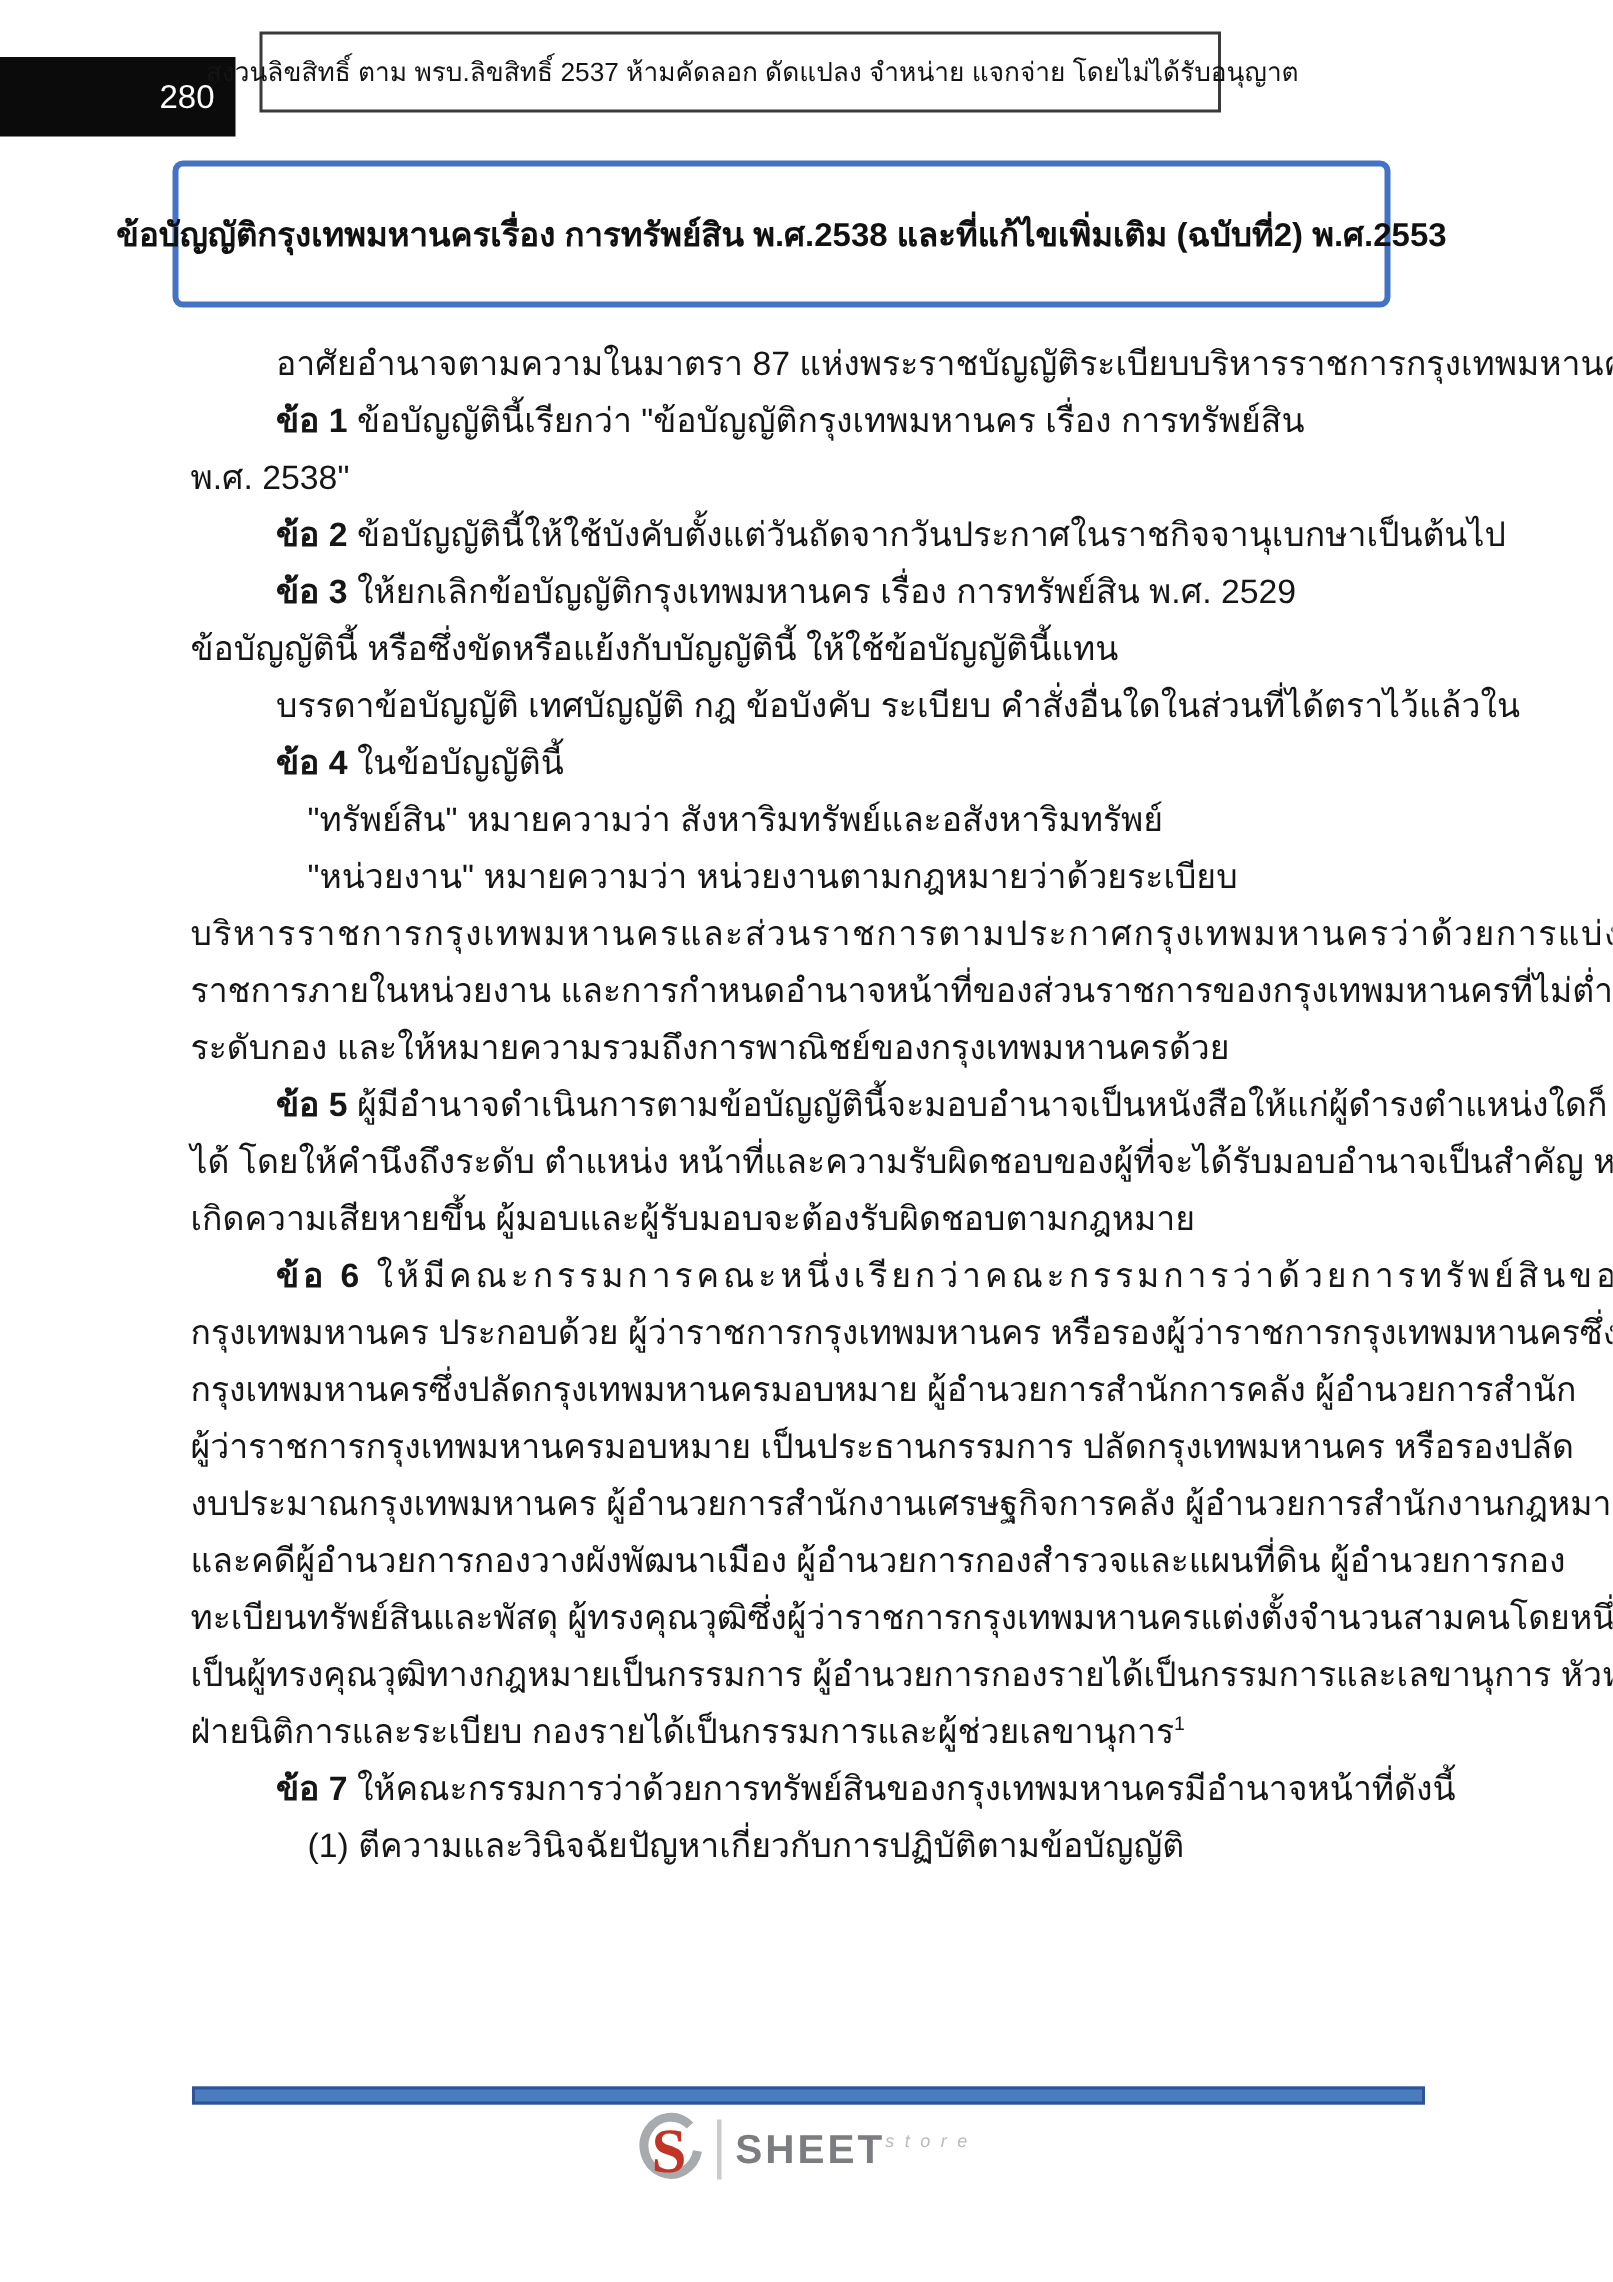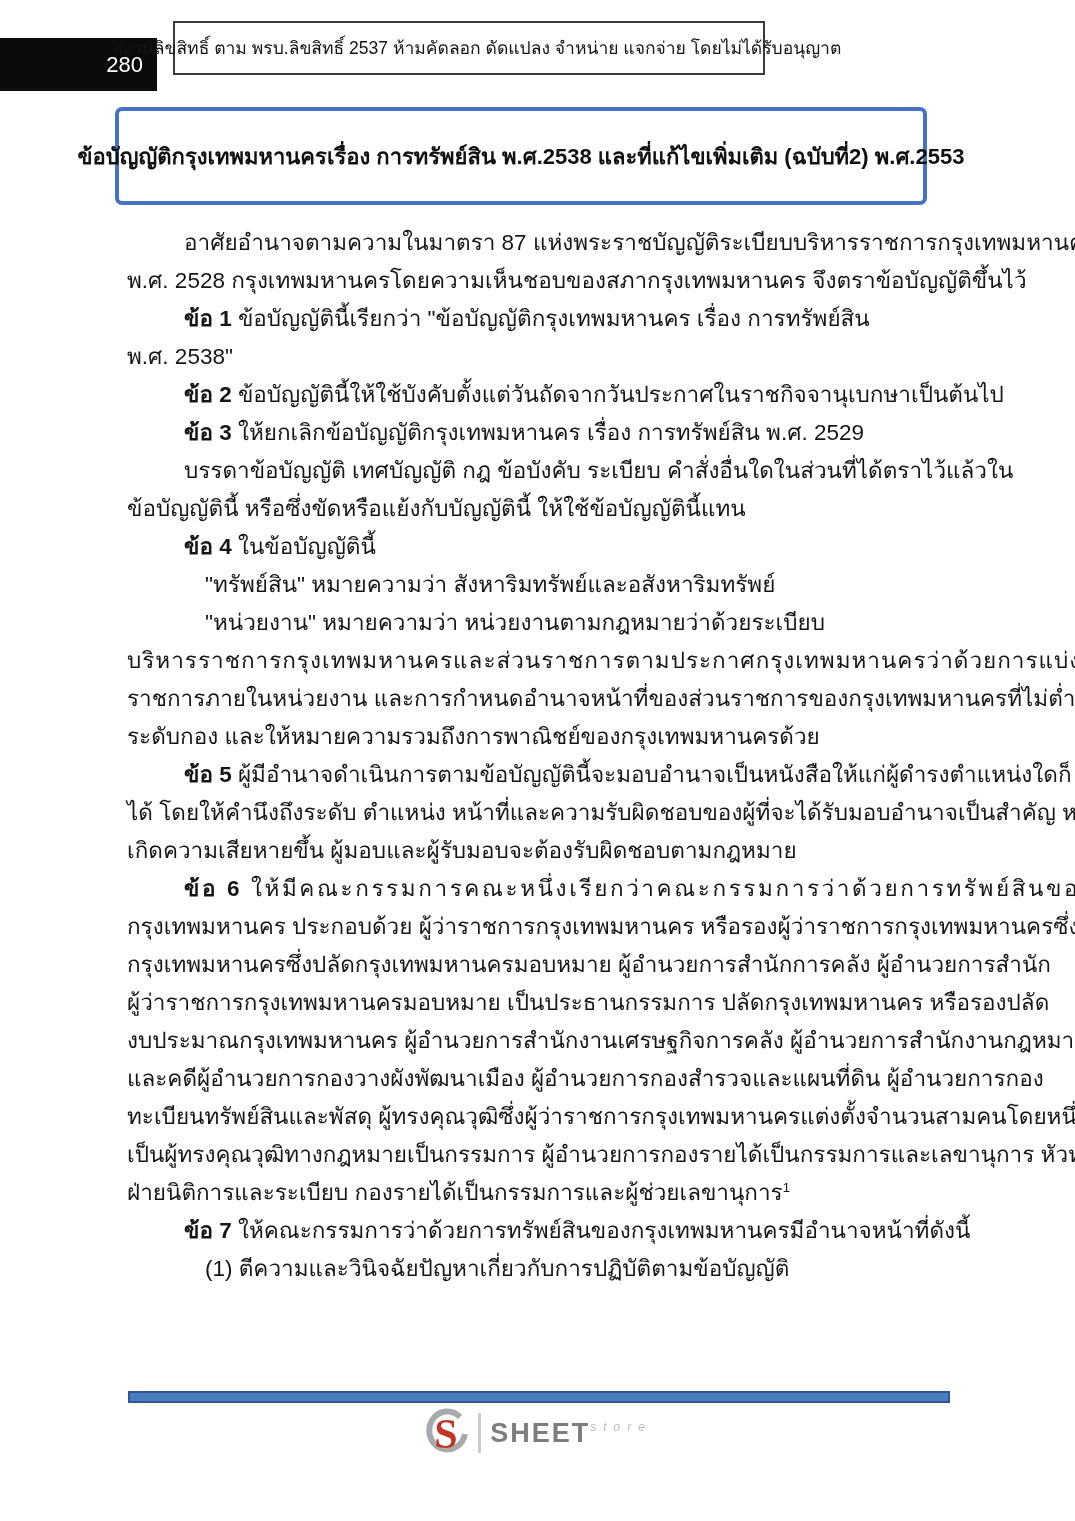--- a/index.html
+++ b/index.html
@@ -8,21 +8,21 @@
     font-family:"Liberation Sans",sans-serif;color:#1c1c1c;overflow:hidden;
   }
   
   .pagenum{
     position:absolute;left:0;top:38px;width:143px;height:53px;
     background:#0b0b0b;color:#ffffff;text-align:right;padding-right:14px;
     line-height:53px;font-size:22px;
   }
   
   .copybox{
-    position:absolute;left:173px;top:21px;width:592px;height:54px;
+    position:absolute;left:173px;top:21px;width:641px;height:54px;
     border:2px solid #3a3a3a;background:#ffffff;
     display:flex;align-items:center;justify-content:center;
     font-size:17.5px;color:#141414;box-sizing:border-box;white-space:nowrap;padding-left:16px;
   }
   
   .titlebox{
     position:absolute;left:115px;top:107px;width:812px;height:98px;
     border:4.5px solid #4472c4;border-radius:7px;background:#ffffff;
     display:flex;align-items:center;justify-content:center;
     box-sizing:border-box;
@@ -66,27 +66,26 @@
 <div class="copybox">
   <span>สงวนลิขสิทธิ์ ตาม พรบ.ลิขสิทธิ์ 2537 ห้ามคัดลอก ดัดแปลง จำหน่าย แจกจ่าย โดยไม่ได้รับอนุญาต</span>
 </div>
 
 <div class="titlebox">
   <span class="t">ข้อบัญญัติกรุงเทพมหานครเรื่อง การทรัพย์สิน พ.ศ.2538 และที่แก้ไขเพิ่มเติม (ฉบับที่2) พ.ศ.2553</span>
 </div>
 
 <div class="docbody">
     <div class="line ind1"><span>อาศัยอำนาจตามความในมาตรา 87 แห่งพระราชบัญญัติระเบียบบริหารราชการกรุงเทพมหานคร</span></div>
-    <div class="line ind0"><span>พ.ศ. 2528 กรุงเทพมหานครโดยความเห็นชอบของสภากรุงเทพมหานคร จึงตราข้อบัญญัติขึ้นไว้</span></div>
     <div class="line ind1"><span class="clause">ข้อ 1 </span><span>ข้อบัญญัตินี้เรียกว่า "ข้อบัญญัติกรุงเทพมหานคร เรื่อง การทรัพย์สิน</span></div>
     <div class="line ind0"><span>พ.ศ. 2538"</span></div>
     <div class="line ind1"><span class="clause">ข้อ 2 </span><span>ข้อบัญญัตินี้ให้ใช้บังคับตั้งแต่วันถัดจากวันประกาศในราชกิจจานุเบกษาเป็นต้นไป</span></div>
     <div class="line ind1"><span class="clause">ข้อ 3 </span><span>ให้ยกเลิกข้อบัญญัติกรุงเทพมหานคร เรื่อง การทรัพย์สิน พ.ศ. 2529</span></div>
+    <div class="line ind0"><span>ข้อบัญญัตินี้ หรือซึ่งขัดหรือแย้งกับบัญญัตินี้ ให้ใช้ข้อบัญญัตินี้แทน</span></div>
     <div class="line ind1"><span>บรรดาข้อบัญญัติ เทศบัญญัติ กฎ ข้อบังคับ ระเบียบ คำสั่งอื่นใดในส่วนที่ได้ตราไว้แล้วใน</span></div>
-    <div class="line ind0"><span>ข้อบัญญัตินี้ หรือซึ่งขัดหรือแย้งกับบัญญัตินี้ ให้ใช้ข้อบัญญัตินี้แทน</span></div>
     <div class="line ind1"><span class="clause">ข้อ 4 </span><span>ในข้อบัญญัตินี้</span></div>
     <div class="line ind2"><span>"ทรัพย์สิน" หมายความว่า สังหาริมทรัพย์และอสังหาริมทรัพย์</span></div>
     <div class="line ind2"><span>"หน่วยงาน" หมายความว่า หน่วยงานตามกฎหมายว่าด้วยระเบียบ</span></div>
     <div class="line ind0 ls1"><span>บริหารราชการกรุงเทพมหานครและส่วนราชการตามประกาศกรุงเทพมหานครว่าด้วยการแบ่งส่วน</span></div>
     <div class="line ind0"><span>ราชการภายในหน่วยงาน และการกำหนดอำนาจหน้าที่ของส่วนราชการของกรุงเทพมหานครที่ไม่ต่ำกว่า</span></div>
     <div class="line ind0"><span>ระดับกอง และให้หมายความรวมถึงการพาณิชย์ของกรุงเทพมหานครด้วย</span></div>
     <div class="line ind1"><span class="clause">ข้อ 5 </span><span>ผู้มีอำนาจดำเนินการตามข้อบัญญัตินี้จะมอบอำนาจเป็นหนังสือให้แก่ผู้ดำรงตำแหน่งใดก็</span></div>
     <div class="line ind0"><span>ได้ โดยให้คำนึงถึงระดับ ตำแหน่ง หน้าที่และความรับผิดชอบของผู้ที่จะได้รับมอบอำนาจเป็นสำคัญ หาก</span></div>
     <div class="line ind0"><span>เกิดความเสียหายขึ้น ผู้มอบและผู้รับมอบจะต้องรับผิดชอบตามกฎหมาย</span></div>
     <div class="line ind1 ls3"><span class="clause">ข้อ 6 </span><span>ให้มีคณะกรรมการคณะหนึ่งเรียกว่าคณะกรรมการว่าด้วยการทรัพย์สินของ</span></div>

